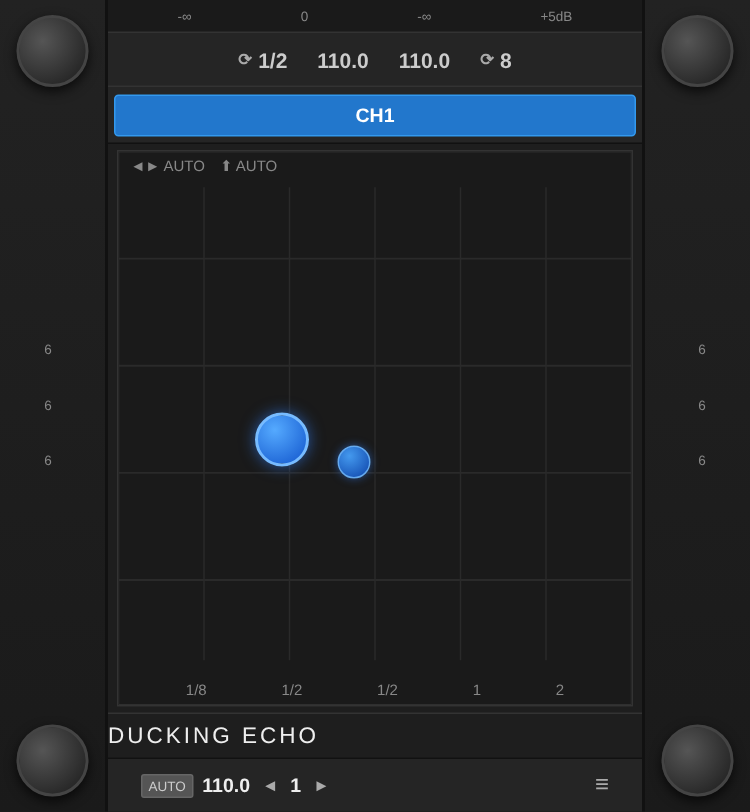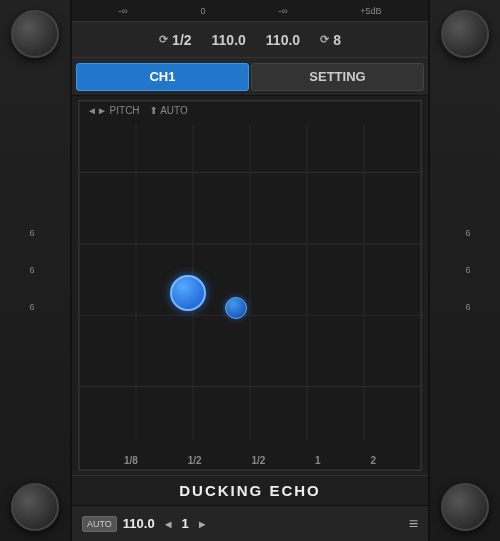--- a/index.html
+++ b/index.html
@@ -193,21 +193,20 @@
       bottom: 4px;
       left: 0;
       right: 0;
       display: flex;
       justify-content: space-around;
       padding: 0 20px;
     }
     .grid-bottom-label {
       color: #888;
       font-size: 10px;
-      font-weight: bold;
     }
 
     
     .dot-large {
       position: absolute;
       width: 36px;
       height: 36px;
       border-radius: 50%;
       background: radial-gradient(circle at 35% 30%, #55aaff, #1155cc);
       border: 2px solid #77bbff;
@@ -222,36 +221,36 @@
       border: 1.5px solid #66aaee;
       box-shadow: 0 0 6px rgba(50, 130, 255, 0.5);
     }
 
     
     .effect-name {
       height: 30px;
       background: #1e1e1e;
       display: flex;
       align-items: center;
-      justify-content: center;
+      justify-content: flex-start;
       color: #eee;
       font-size: 15px;
-      font-weight: bold;
+      font-weight: normal;
       letter-spacing: 2px;
       border-top: 1px solid #333;
       margin-top: 4px;
     }
 
     
     .bottom-controls {
       height: 36px;
       background: #252525;
       display: flex;
       align-items: center;
-      padding: 0 10px;
+      padding: 0 22px;
       gap: 6px;
       border-top: 1px solid #111;
     }
     .auto-badge {
       background: #555;
       color: #ccc;
       font-size: 9px;
       padding: 2px 4px;
       border-radius: 2px;
       border: 1px solid #666;
@@ -318,21 +317,20 @@
         <span>110.0</span>
       </div>
       <div class="header-value">
         <span class="sync-icon">⟳</span>
         <span>8</span>
       </div>
     </div>
 
     <div class="tab-bar">
       <div class="tab active">CH1</div>
-      <div class="tab">SETTING</div>
     </div>
 
     <div class="grid-area">
 
       <svg class="grid-svg" viewBox="0 0 348 310" preserveAspectRatio="none">
 
         <line x1="0" y1="60" x2="348" y2="60" stroke="#2a2a2a" stroke-width="1"></line>
         <line x1="0" y1="120" x2="348" y2="120" stroke="#2a2a2a" stroke-width="1"></line>
         <line x1="0" y1="180" x2="348" y2="180" stroke="#2a2a2a" stroke-width="1"></line>
         <line x1="0" y1="240" x2="348" y2="240" stroke="#2a2a2a" stroke-width="1"></line>
@@ -340,21 +338,21 @@
         <line x1="58" y1="20" x2="58" y2="285" stroke="#2a2a2a" stroke-width="1"></line>
         <line x1="116" y1="20" x2="116" y2="285" stroke="#2a2a2a" stroke-width="1"></line>
         <line x1="174" y1="20" x2="174" y2="285" stroke="#2a2a2a" stroke-width="1"></line>
         <line x1="232" y1="20" x2="232" y2="285" stroke="#2a2a2a" stroke-width="1"></line>
         <line x1="290" y1="20" x2="290" y2="285" stroke="#2a2a2a" stroke-width="1"></line>
 
         <rect x="0" y="0" width="348" height="310" fill="none" stroke="#333" stroke-width="1"></rect>
       </svg>
 
       <div class="grid-label-row">
-        <span class="grid-axis-label">◄► PITCH</span>
+        <span class="grid-axis-label">◄► AUTO</span>
         <span class="grid-axis-label">⬆ AUTO</span>
       </div>
 
       <div class="dot-large" style="left: calc(32% - 18px); top: calc(52% - 18px);"></div>
 
       <div class="dot-small" style="left: calc(46% - 11px); top: calc(56% - 11px);"></div>
 
       <div class="grid-bottom-labels">
         <span class="grid-bottom-label">1/8</span>
         <span class="grid-bottom-label">1/2</span>

